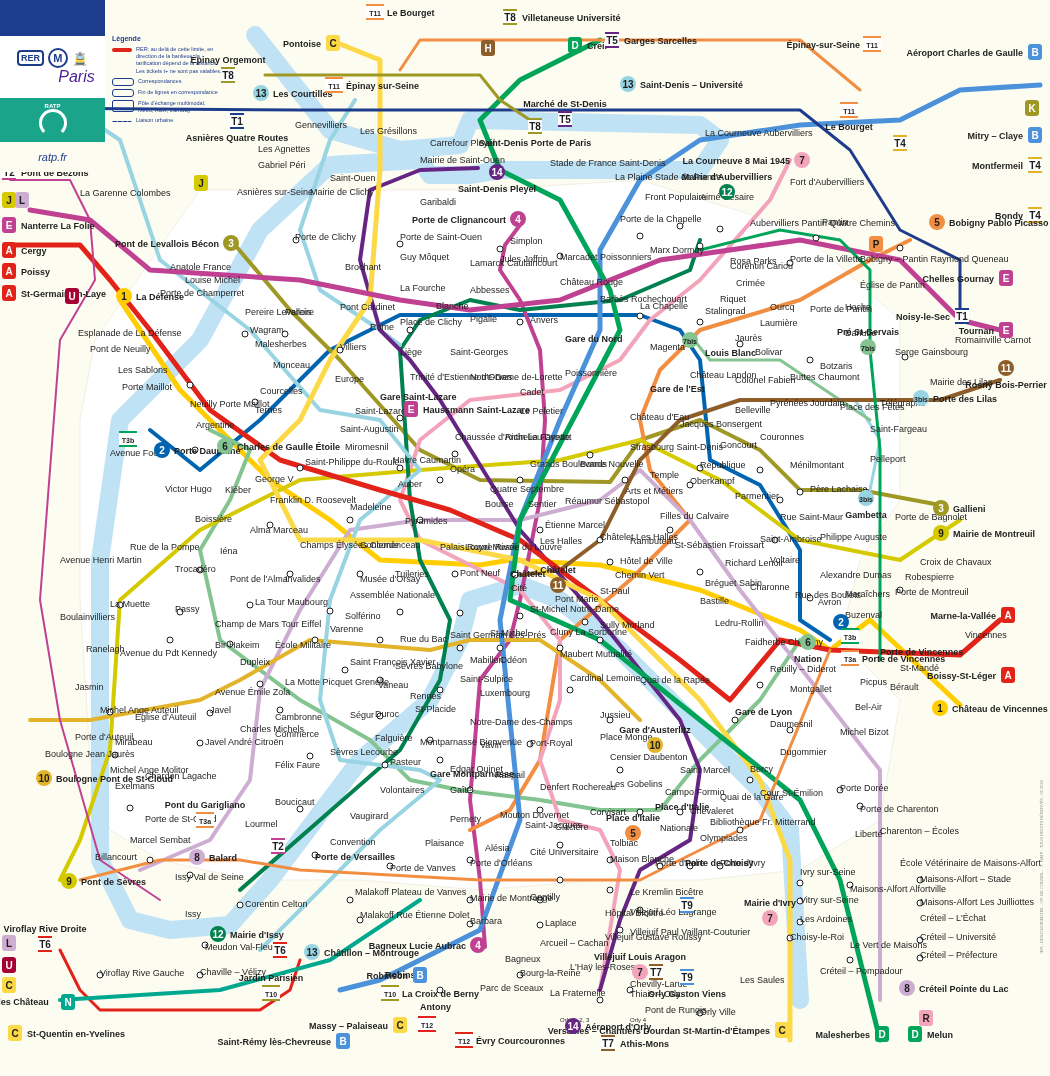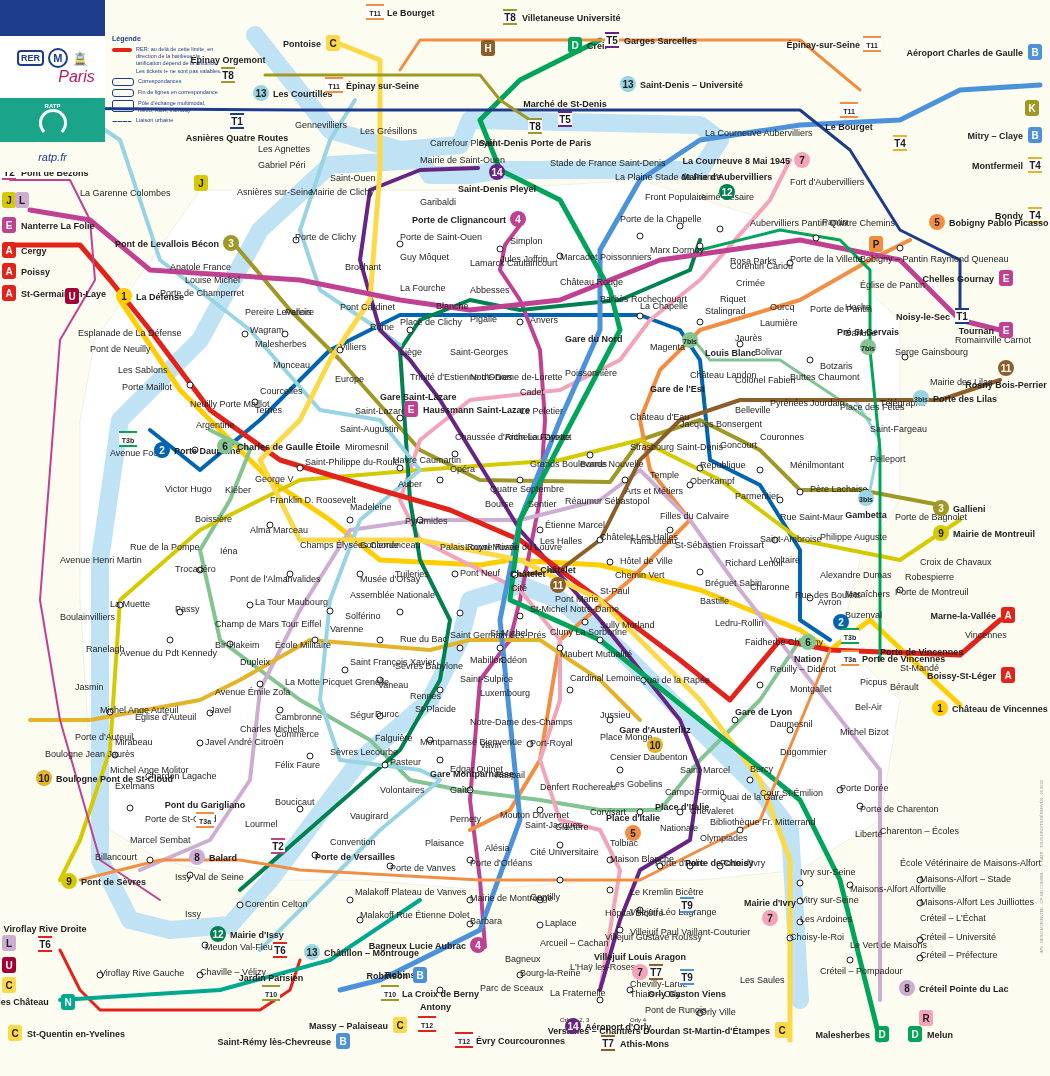--- a/index.html
+++ b/index.html
@@ -5,21 +5,21 @@
   html,body{margin:0;padding:0;background:#fdfcf1;}
   body{width:1050px;height:1076px;position:relative;overflow:hidden;font-family:"Liberation Sans",sans-serif;}
   #map{position:absolute;left:0;top:0;width:1050px;height:1076px;}
   .brand{position:absolute;left:0;top:0;width:105px;height:160px;}
   .brand-top{height:36px;background:#1e3c8c;}
   .brand-mid{height:62px;background:#fff;display:flex;flex-direction:column;align-items:center;justify-content:center;}
   .brand-icons{display:flex;gap:4px;align-items:center;}
   .brand-rer{border:2px solid #1e3c8c;color:#1e3c8c;font-weight:bold;font-size:9px;border-radius:4px;padding:1px 2px;}
   .brand-m{border:2px solid #1e3c8c;color:#1e3c8c;font-weight:bold;font-size:11px;border-radius:50%;width:16px;height:16px;display:flex;align-items:center;justify-content:center;}
   .brand-tram{color:#1e3c8c;font-size:13px;}
-  .brand-city{color:#be185d;font-style:italic;font-size:16px;margin-left:48px;}
+  .brand-city{color:#4c1d95;font-style:italic;font-size:16px;margin-left:48px;}
   .brand-ratp{height:44px;background:#1aa58a;display:flex;flex-direction:column;align-items:center;justify-content:center;color:#fff;}
   .brand-ratp small{font-size:6px;font-weight:bold;}
   .brand-logo{width:22px;height:22px;border:3px solid #fff;border-radius:50%;border-bottom-color:transparent;}
   .brand-url{height:30px;display:flex;align-items:center;justify-content:center;color:#1e3c8c;font-style:italic;font-size:11px;background:#fdfcf1;text-align:right;}
   .legend{position:absolute;left:112px;top:34px;width:110px;font-size:5.5px;color:#1e3c8c;line-height:1.3;}
   .legend-title{font-weight:bold;font-size:7px;margin-bottom:3px;}
   .legend-row{display:flex;gap:4px;align-items:flex-start;margin-bottom:3px;}
   .legend-sym{flex:0 0 20px;height:6px;border:1px solid #1e3c8c;border-radius:3px;}
   .legend-sym.rer{background:#e2231a;border:none;height:4px;margin-top:2px;}
   .legend-sym.dash{border:none;border-top:1px dashed #1e3c8c;height:0;margin-top:4px;}

